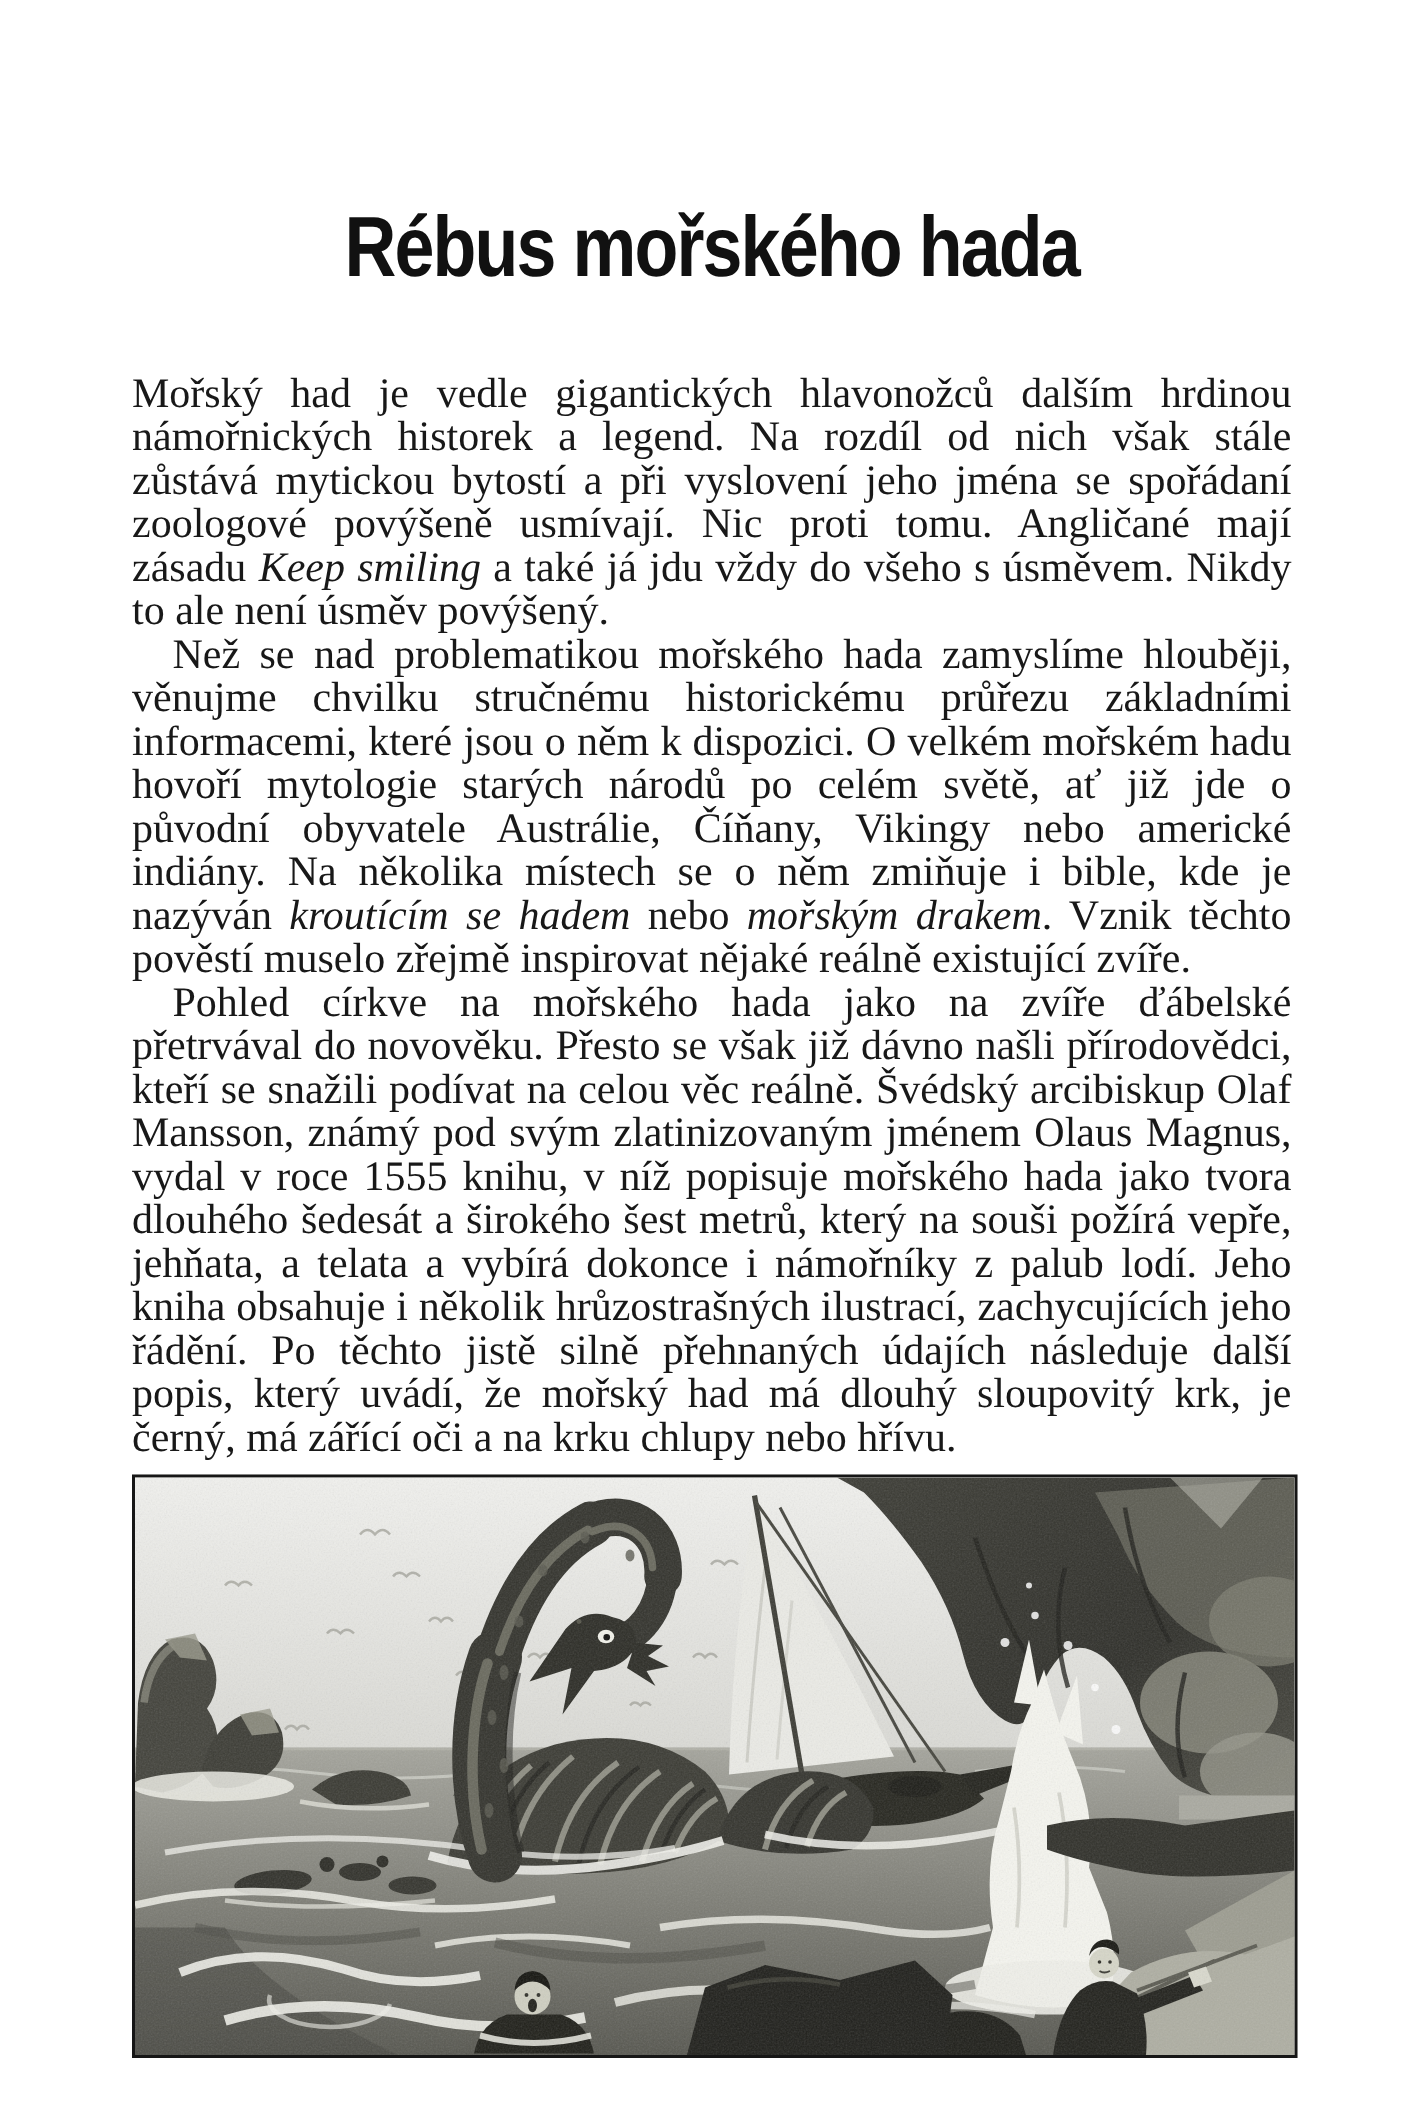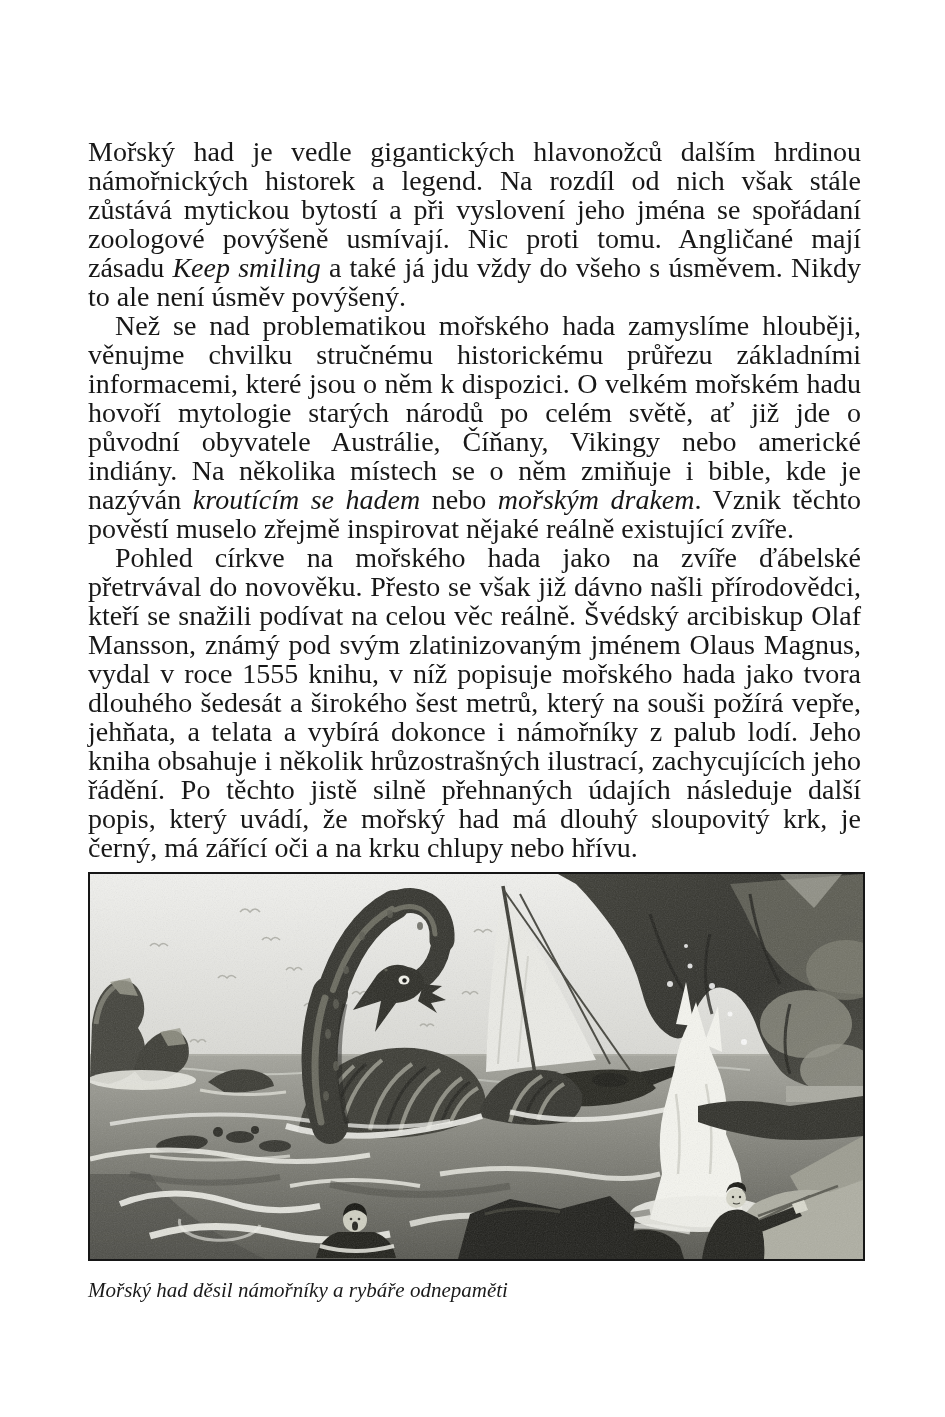--- a/index.html
+++ b/index.html
@@ -31,20 +31,23 @@
   figure{margin:10px 0 0 0;padding:0;}
   .artframe{width:773px;height:385px;border:2px solid #161616;background:#e9e9e6;}
   .artframe svg{display:block;}
   figcaption{margin-top:16px;font-size:21px;line-height:26px;font-style:italic;color:#1a1a1a;}
 </style>
 </head>
 <body>
 
 <div class="page">
 
+  <h1 class="title-wrap">
+    <span class="title-inner">Rébus mořského hada</span>
+  </h1>
 
   <div class="bodytext">
     <p class="first"><span>Mořský had je vedle gigantických hlavonožců dalším hrdinou námořnických historek a legend. Na rozdíl od nich však stále zůstává mytickou bytostí a při vyslovení jeho jména se spořádaní zoologové povýšeně usmívají. Nic proti tomu. Angličané mají zásadu </span><span class="it">Keep smiling</span><span> a také já jdu vždy do všeho s úsměvem. Nikdy to ale není úsměv povýšený.</span></p>
     <p><span>Než se nad problematikou mořského hada zamyslíme hlouběji, věnujme chvilku stručnému historickému průřezu základními informacemi, které jsou o něm k dispozici. O velkém mořském hadu hovoří mytologie starých národů po celém světě, ať již jde o původní obyvatele Austrálie, Číňany, Vikingy nebo americké indiány. Na několika místech se o něm zmiňuje i bible, kde je nazýván </span><span class="it">kroutícím se hadem</span><span> nebo </span><span class="it">mořským drakem</span><span>. Vznik těchto pověstí muselo zřejmě inspirovat nějaké reálně existující zvíře.</span></p>
     <p><span>Pohled církve na mořského hada jako na zvíře ďábelské přetrvával do novověku. Přesto se však již dávno našli přírodovědci, kteří se snažili podívat na celou věc reálně. Švédský arcibiskup Olaf Mansson, známý pod svým zlatinizovaným jménem Olaus Magnus, vydal v roce 1555 knihu, v níž popisuje mořského hada jako tvora dlouhého šedesát a širokého šest metrů, který na souši požírá vepře, jehňata, a telata a vybírá dokonce i námořníky z palub lodí. Jeho kniha obsahuje i několik hrůzostrašných ilustrací, zachycujících jeho řádění. Po těchto jistě silně přehnaných údajích následuje další popis, který uvádí, že mořský had má dlouhý sloupovitý krk, je černý, má zářící oči a na krku chlupy nebo hřívu.</span></p>
   </div>
 
   <figure>
     <div class="artframe">
       <svg width="773" height="385" viewBox="0 0 773 385" xmlns="http://www.w3.org/2000/svg">
@@ -269,16 +272,15 @@
           <path d="M253,342 Q254,330 265,329 Q276,330 277,342 Q271,336 265,336 Q259,336 253,342 Z" fill="#14140f"></path>
           <circle cx="261" cy="345" r="1.3" fill="#30302a"></circle>
             <circle cx="269" cy="345" r="1.3" fill="#30302a"></circle>
           <ellipse cx="265" cy="352" rx="3" ry="4.5" fill="#22221c"></ellipse>
           <path d="M230,372 Q265,382 304,372" stroke="#eeeee6" stroke-width="4" fill="none" opacity="0.85"></path>
         </g>
 
         <rect x="0" y="0" width="773" height="385" fill="#888888" filter="url(#grain)"></rect>
       </svg>
     </div>
-    <figcaption>Mořský had děsil námořníky a rybáře odnepaměti</figcaption>
   </figure>
 
 </div>
 
 </body></html>

